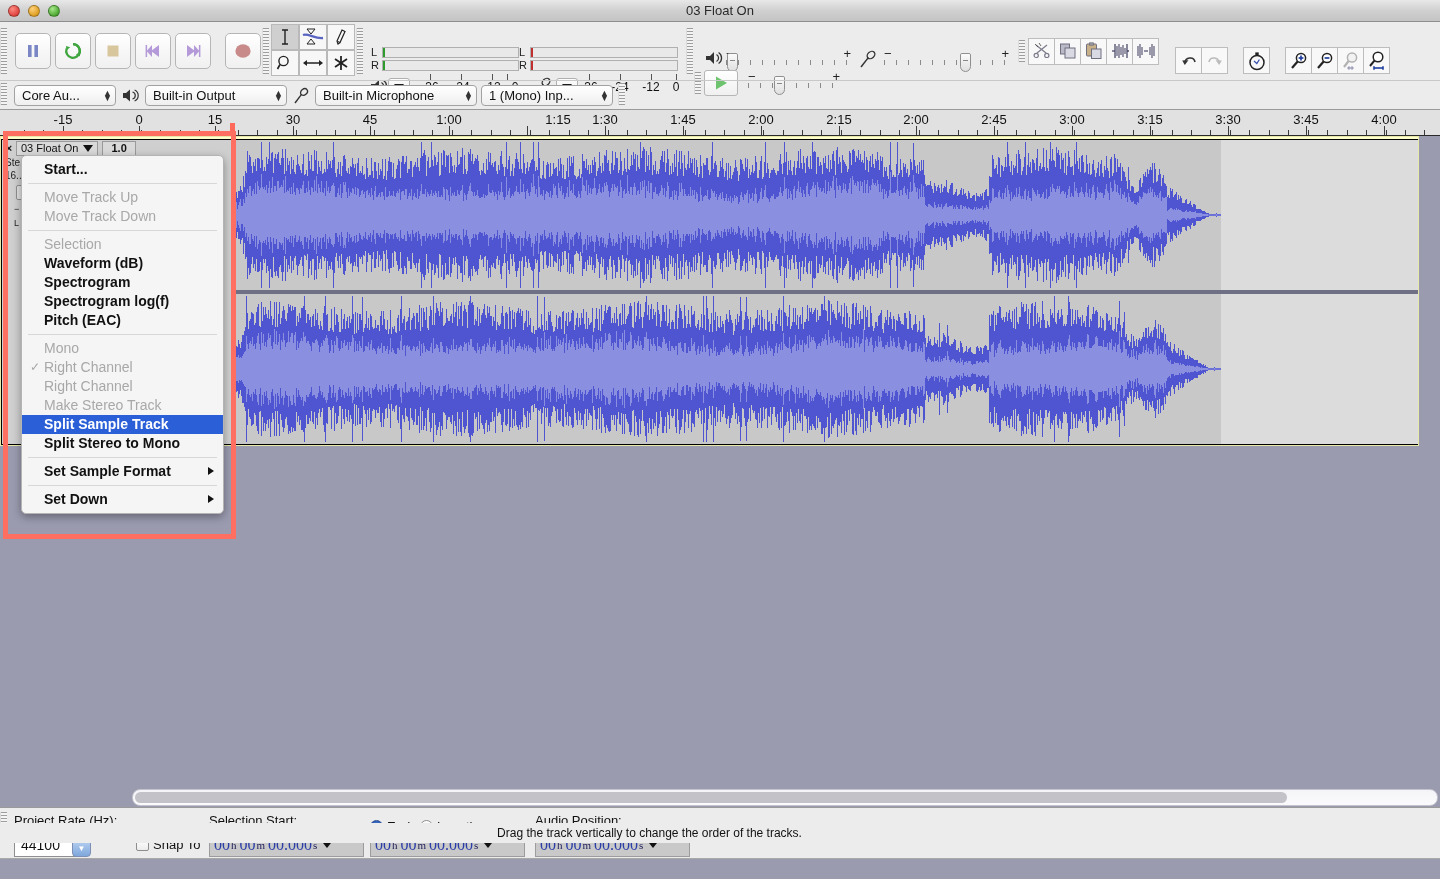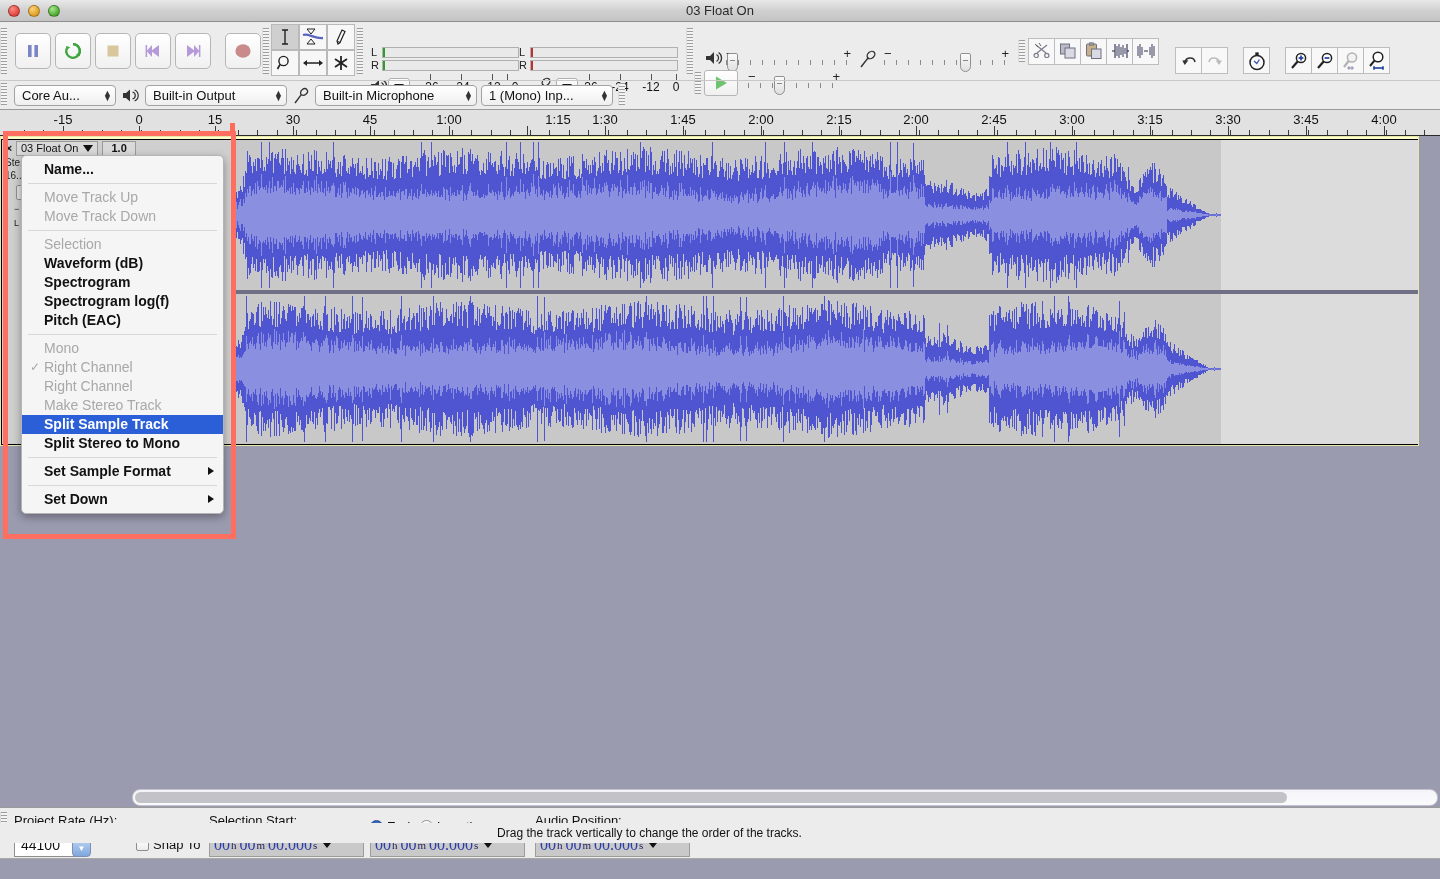--- a/index.html
+++ b/index.html
@@ -856,21 +856,21 @@
         <span class="u">s</span>
       <span class="arr"></span>
     </div>
   </div>
 
   <div class="statusbar">
     <span>Drag the track vertically to change the order of the tracks.</span>
   </div>
 
   <div class="ctxmenu" id="ctxmenu">
-      <div class="mi bold"><span>Name...</span></div>
+      <div class="mi bold"><span>Start...</span></div>
       <div class="msep"></div>
       <div class="mi dis"><span>Move Track Up</span></div>
       <div class="mi dis"><span>Move Track Down</span></div>
       <div class="msep"></div>
       <div class="mi dis"><span>Selection</span></div>
       <div class="mi bold"><span>Waveform (dB)</span></div>
       <div class="mi bold"><span>Spectrogram</span></div>
       <div class="mi bold"><span>Spectrogram log(f)</span></div>
       <div class="mi bold"><span>Pitch (EAC)</span></div>
       <div class="msep"></div>

